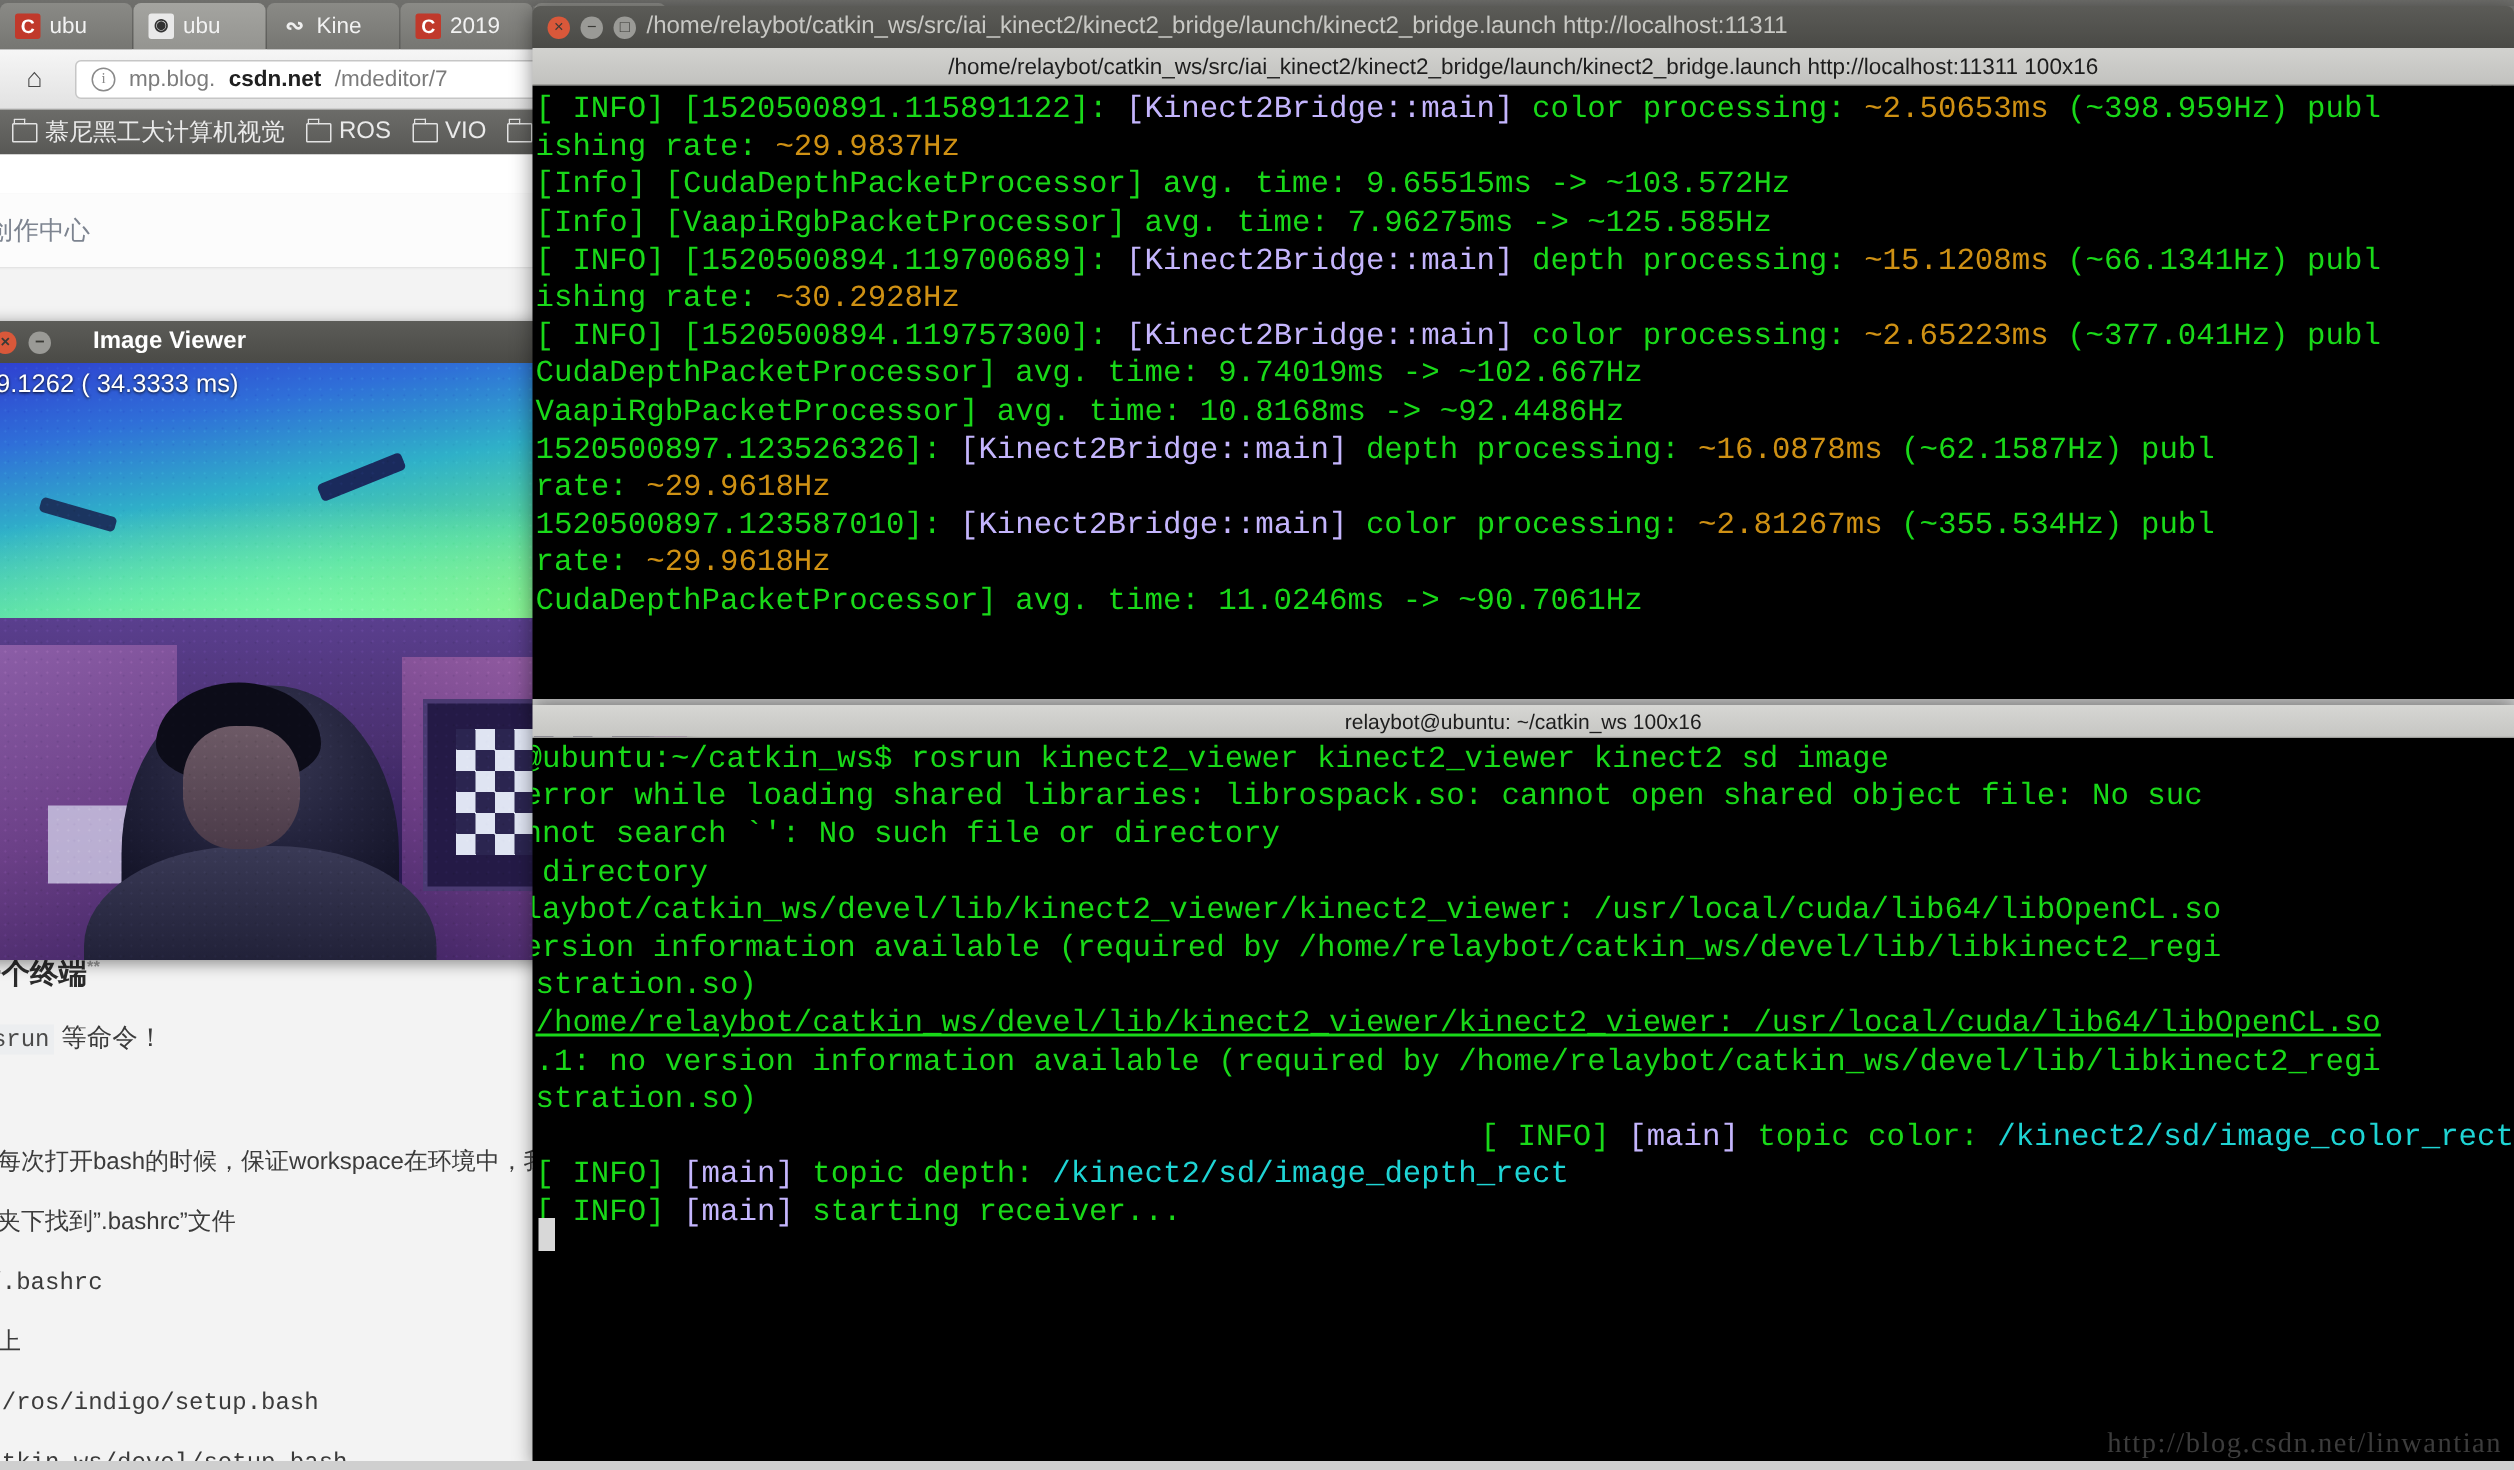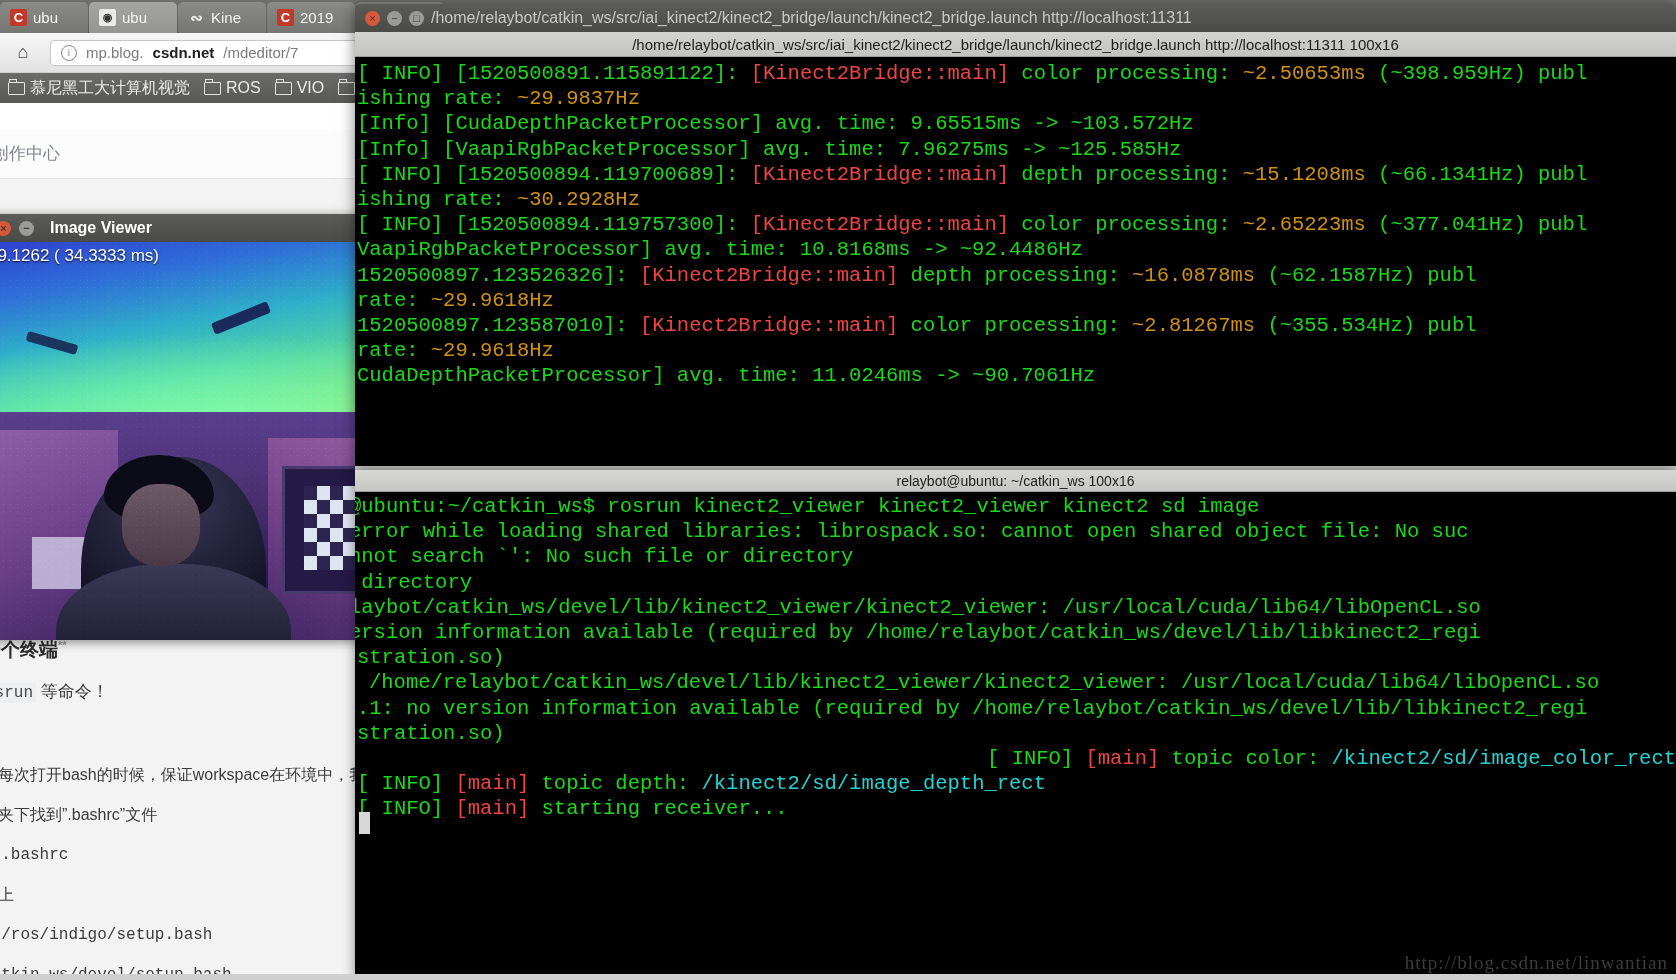--- a/index.html
+++ b/index.html
@@ -113,21 +113,21 @@
     border-top-left-radius:5px;border-top-right-radius:5px;
     display:flex;align-items:center;gap:8px;padding:0 10px;
     color:#ffffff;font-size:16px;font-weight:bold;
   }
   .wbtn{width:15px;height:15px;border-radius:50%;flex:0 0 15px;
     display:flex;align-items:center;justify-content:center;
     font-size:11px;color:#3a3a36;line-height:1;}
   .wbtn.close{background:#d9583a;}
   .wbtn.min{background:#9a9a96;}
   .wbtn.max{background:#9a9a96;}
-  #iv-title-text{margin-left:8px;}
+  #iv-title-text{margin-left:20px;}
   #iv-canvas{width:100%;height:398px;position:relative;overflow:hidden;
     background:#131a4a;}
   
   .iv-ceiling{
     position:absolute;left:0;top:0;width:100%;height:182px;
     background:
       radial-gradient(ellipse 120% 80% at 48% 100%, rgba(120,255,180,.85), rgba(120,255,180,0) 62%),
       linear-gradient(170deg,#2f3fd0 0%,#2f6fd8 22%,#2fb0c8 44%,#58d8a0 66%,#8fe878 85%,#bdea66 100%);
   }
   .iv-wall{
@@ -210,21 +210,21 @@
     padding:2px 0 0 2px;overflow:hidden;position:relative;
   }
 
   .tline{
     font-family:"Liberation Mono",monospace;
     font-size:20.5px;line-height:25.2px;
     white-space:pre;color:#19d919;letter-spacing:0px;
   }
   #t2-screen .tline{font-size:20.5px;line-height:25.2px;}
   .c-green{color:#19d919;}
-  .c-gray{color:#ef4444;}
+  .c-gray{color:#c4b5fd;}
   .c-gold{color:#cf9114;}
   .c-cyan{color:#1fd4d4;}
   #cursor-block{
     position:absolute;left:4px;top:320px;width:11px;height:22px;
     background:#d8d8d8;
   }
   #t2-watermark{
     position:absolute;right:8px;bottom:6px;
     font-family:"Liberation Serif",serif;font-size:19px;color:#3c3c3c;
     letter-spacing:1px;white-space:nowrap;
@@ -363,20 +363,21 @@
     <span>/home/relaybot/catkin_ws/src/iai_kinect2/kinect2_bridge/launch/kinect2_bridge.launch http://localhost:11311 100x16</span>
   </div>
   <div id="t1-screen">
       <div class="tline"><span class="c-green">[ INFO] [1520500891.115891122]: </span><span class="c-gray">[Kinect2Bridge::main] </span><span class="c-green">color processing: </span><span class="c-gold">~2.50653ms </span><span class="c-green">(~398.959Hz) publ</span></div>
       <div class="tline"><span class="c-green">ishing rate: </span><span class="c-gold">~29.9837Hz</span></div>
       <div class="tline"><span class="c-green">[Info] [CudaDepthPacketProcessor] avg. time: 9.65515ms -&gt; ~103.572Hz</span></div>
       <div class="tline"><span class="c-green">[Info] [VaapiRgbPacketProcessor] avg. time: 7.96275ms -&gt; ~125.585Hz</span></div>
       <div class="tline"><span class="c-green">[ INFO] [1520500894.119700689]: </span><span class="c-gray">[Kinect2Bridge::main] </span><span class="c-green">depth processing: </span><span class="c-gold">~15.1208ms </span><span class="c-green">(~66.1341Hz) publ</span></div>
       <div class="tline"><span class="c-green">ishing rate: </span><span class="c-gold">~30.2928Hz</span></div>
       <div class="tline"><span class="c-green">[ INFO] [1520500894.119757300]: </span><span class="c-gray">[Kinect2Bridge::main] </span><span class="c-green">color processing: </span><span class="c-gold">~2.65223ms </span><span class="c-green">(~377.041Hz) publ</span></div>
+      <div class="tline"><span class="c-green">CudaDepthPacketProcessor] avg. time: 9.74019ms -&gt; ~102.667Hz</span></div>
       <div class="tline"><span class="c-green">VaapiRgbPacketProcessor] avg. time: 10.8168ms -&gt; ~92.4486Hz</span></div>
       <div class="tline"><span class="c-green">1520500897.123526326]: </span><span class="c-gray">[Kinect2Bridge::main] </span><span class="c-green">depth processing: </span><span class="c-gold">~16.0878ms </span><span class="c-green">(~62.1587Hz) publ</span></div>
       <div class="tline"><span class="c-green">rate: </span><span class="c-gold">~29.9618Hz</span></div>
       <div class="tline"><span class="c-green">1520500897.123587010]: </span><span class="c-gray">[Kinect2Bridge::main] </span><span class="c-green">color processing: </span><span class="c-gold">~2.81267ms </span><span class="c-green">(~355.534Hz) publ</span></div>
       <div class="tline"><span class="c-green">rate: </span><span class="c-gold">~29.9618Hz</span></div>
       <div class="tline"><span class="c-green">CudaDepthPacketProcessor] avg. time: 11.0246ms -&gt; ~90.7061Hz</span></div>
     </div>
 </div>
 
 <div class="abs" id="desk-hline"></div>
@@ -388,21 +389,21 @@
   <div id="t2-screen">
     <div id="cursor-block"></div>
     <div id="t2-watermark">http://blog.csdn.net/linwantian</div>
   <div class="tline" style="margin-left: -8px;"><span class="c-green">@ubuntu:~/catkin_ws$ rosrun kinect2_viewer kinect2_viewer kinect2 sd image</span></div>
       <div class="tline" style="margin-left: -8px;"><span class="c-green">error while loading shared libraries: librospack.so: cannot open shared object file: No suc</span></div>
       <div class="tline" style="margin-left: -8px;"><span class="c-green">nnot search `': No such file or directory</span></div>
       <div class="tline" style="margin-left: -8px;"><span class="c-green"> directory</span></div>
       <div class="tline" style="margin-left: -8px;"><span class="c-green">laybot/catkin_ws/devel/lib/kinect2_viewer/kinect2_viewer: /usr/local/cuda/lib64/libOpenCL.so</span></div>
       <div class="tline" style="margin-left: -8px;"><span class="c-green">ersion information available (required by /home/relaybot/catkin_ws/devel/lib/libkinect2_regi</span></div>
       <div class="tline" style="margin-left: 0px;"><span class="c-green">stration.so)</span></div>
-      <div class="tline" style="margin-left: 12px;"><span class="c-green">/home/relaybot/catkin_ws/devel/lib/kinect2_viewer/kinect2_viewer: /usr/local/cuda/lib64/libOpenCL.so</span></div>
+      <div class="tline" style="margin-left: 0px; text-decoration: underline;"><span class="c-green">/home/relaybot/catkin_ws/devel/lib/kinect2_viewer/kinect2_viewer: /usr/local/cuda/lib64/libOpenCL.so</span></div>
       <div class="tline" style="margin-left: 0px;"><span class="c-green">.1: no version information available (required by /home/relaybot/catkin_ws/devel/lib/libkinect2_regi</span></div>
       <div class="tline" style="margin-left: 0px;"><span class="c-green">stration.so)</span></div>
       <div class="tline" style="margin-left: 0px; text-align: right;"><span class="c-green">[ INFO] </span><span class="c-gray">[main] </span><span class="c-green">topic color: </span><span class="c-cyan">/kinect2/sd/image_color_rect</span></div>
       <div class="tline" style="margin-left: 0px;"><span class="c-green">[ INFO] </span><span class="c-gray">[main] </span><span class="c-green">topic depth: </span><span class="c-cyan">/kinect2/sd/image_depth_rect</span></div>
       <div class="tline" style="margin-left: 0px;"><span class="c-green">[ INFO] </span><span class="c-gray">[main] </span><span class="c-green">starting receiver...</span></div>
     </div>
 </div>
 
 <div class="abs" id="taskbar-strip"></div>
 

